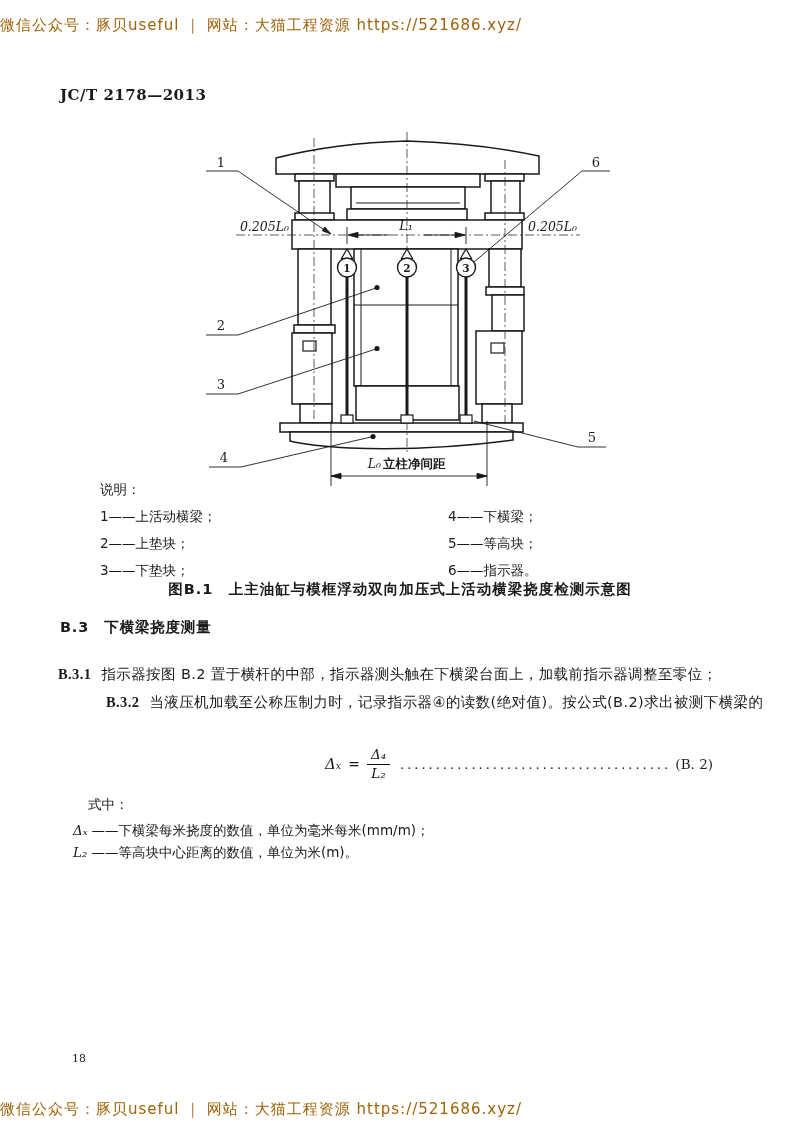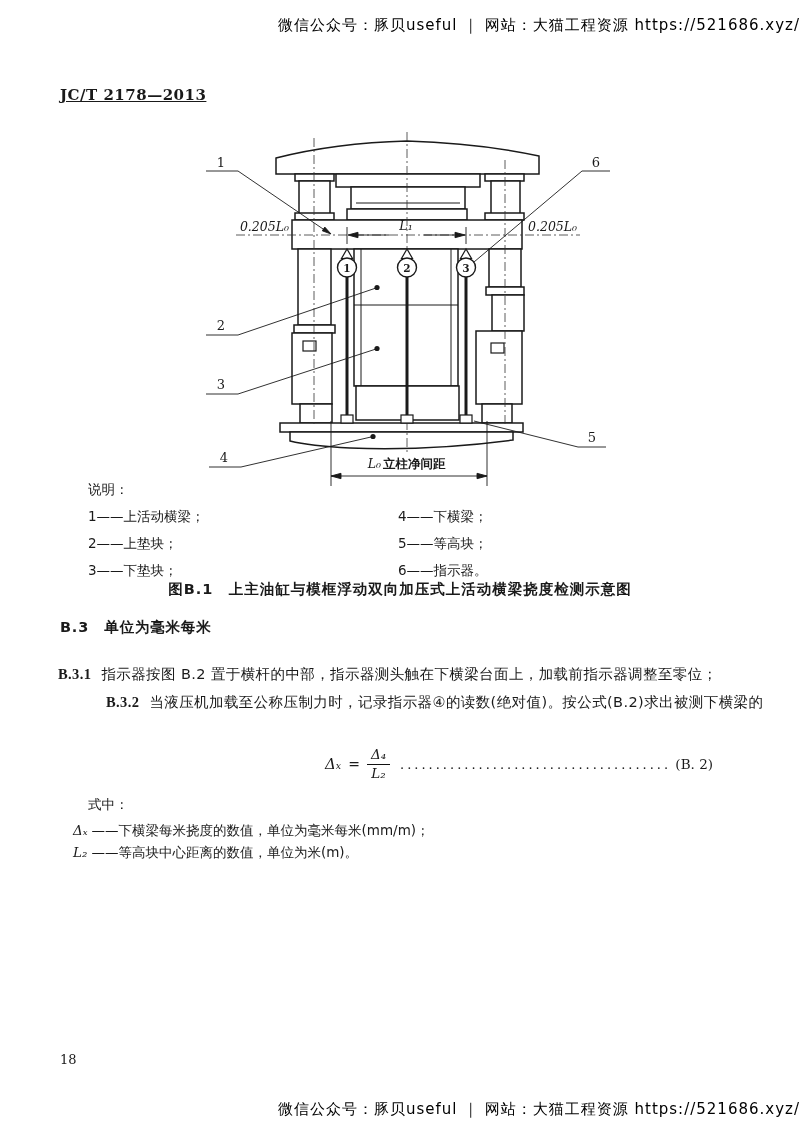--- a/index.html
+++ b/index.html
@@ -2,34 +2,34 @@
 <html><head>
 <meta charset="utf-8">
 <style>
   html,body{margin:0;padding:0;background:#e8e8e8;}
   .page{
     position:relative;width:800px;height:1132px;background:#ffffff;
     font-family:"DejaVu Sans",sans-serif;color:#1a1a1a;overflow:hidden;
     margin:0 auto;
   }
   .watermark{
-    position:absolute;left:0;width:100%;text-align:right;
-    color:#000000;font-size:15px;letter-spacing:1px;
+    position:absolute;left:0;width:100%;text-align:left;
+    color:#a16207;font-size:15px;letter-spacing:1px;
   }
   .wm-top{top:16px;}
   .wm-bottom{top:1100px;}
   .doc-number{
     position:absolute;left:60px;top:86px;font-size:15px;font-weight:bold;
-    letter-spacing:.5px;font-family:"DejaVu Serif",serif;text-decoration:underline;
-  }
-  .legend{position:absolute;left:88px;top:481px;width:620px;font-size:13.5px;}
+    letter-spacing:.5px;font-family:"DejaVu Serif",serif;
+  }
+  .legend{position:absolute;left:100px;top:481px;width:620px;font-size:13.5px;}
   .legend-title{height:22px;}
   .legend-row{height:27px;line-height:27px;}
   .legend-left{display:inline-block;width:310px;}
-  .legend-right{display:inline-block;}
+  .legend-right{display:inline-block;margin-left:38px;}
   .caption{
     position:absolute;left:30px;top:580px;width:740px;text-align:center;
     font-weight:bold;font-size:14.5px;letter-spacing:1px;
   }
   .sec-heading{
     position:absolute;left:60px;top:618px;font-weight:bold;font-size:14.5px;
     letter-spacing:.8px;
   }
   .para{position:absolute;left:58px;width:695px;font-size:14.5px;letter-spacing:.4px;}
   .para .num{font-weight:bold;margin-right:10px;font-family:Liberation Serif, serif;}
@@ -46,21 +46,21 @@
     font-style:italic;font-size:13.5px;line-height:1.15;}
   .frac .fnum{border-bottom:1.3px solid #111;padding:0 4px 1px;}
   .frac .fden{padding-top:1px;}
   .dots{flex:1;overflow:hidden;white-space:nowrap;font-size:13px;
     letter-spacing:3px;margin:0 6px 0 10px;}
   .eq-label{font-size:13.5px;white-space:nowrap;}
   .where{position:absolute;left:73px;top:796px;width:620px;font-size:13.5px;}
   .where-title{padding-left:15px;height:23px;}
   .def-row{height:22px;line-height:22px;}
   .sym{font-family:"DejaVu Serif",serif;font-style:italic;margin-right:4px;}
-  .page-number{position:absolute;left:60px;top:1052px;font-size:13px;
+  .page-number{position:absolute;left:72px;top:1052px;font-size:11px;
     font-family:"DejaVu Serif",serif;}
   svg text{font-family:"DejaVu Serif",serif;fill:#1a1a1a;}
   .dimtext{font-style:italic;font-size:12.5px;}
   .cjkdim{font-size:12.5px;font-weight:bold;font-family:"DejaVu Sans",sans-serif;}
   .callout-num{font-size:13px;}
   .ind-num{font-size:10.5px;font-weight:bold;}
 </style>
 </head>
 <body>
 
@@ -188,21 +188,21 @@
     <div class="legend-row">
       <span class="legend-left">2——上垫块；</span><span class="legend-right">5——等高块；</span>
     </div>
     <div class="legend-row">
       <span class="legend-left">3——下垫块；</span><span class="legend-right">6——指示器。</span>
     </div>
   </div>
 
   <div class="caption">图B.1　上主油缸与模框浮动双向加压式上活动横梁挠度检测示意图</div>
 
-  <div class="sec-heading">B.3　单位为毫米每米</div>
+  <div class="sec-heading">B.3　下横梁挠度测量</div>
 
   <div class="para p-b31">
     <span class="num">B.3.1</span><span>指示器按图 B.2 置于横杆的中部，指示器测头触在下横梁台面上，加载前指示器调整至零位；</span>
   </div>
   <div class="para p-b32">
     <span class="num">B.3.2</span><span>当液压机加载至公称压制力时，记录指示器④的读数(绝对值)。按公式(B.2)求出被测下横梁的</span>
   </div>
 
   <div class="formula">
     <span class="lhs">Δₓ</span>

